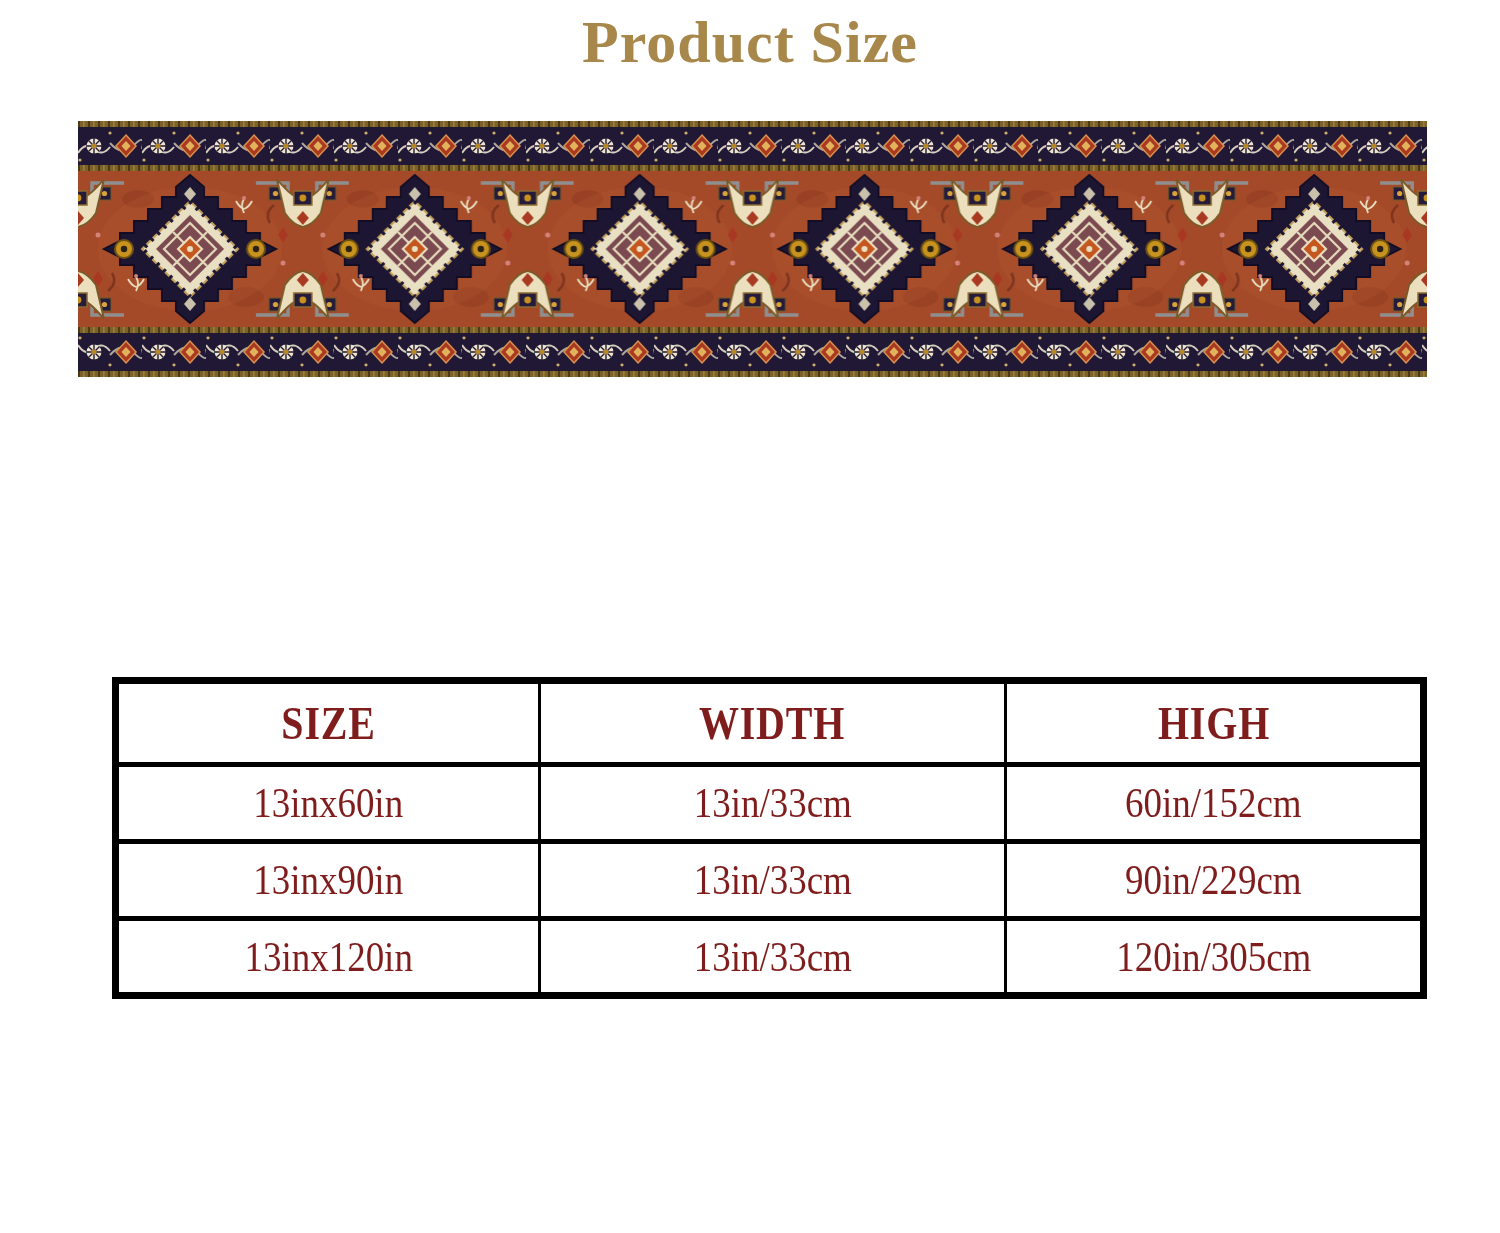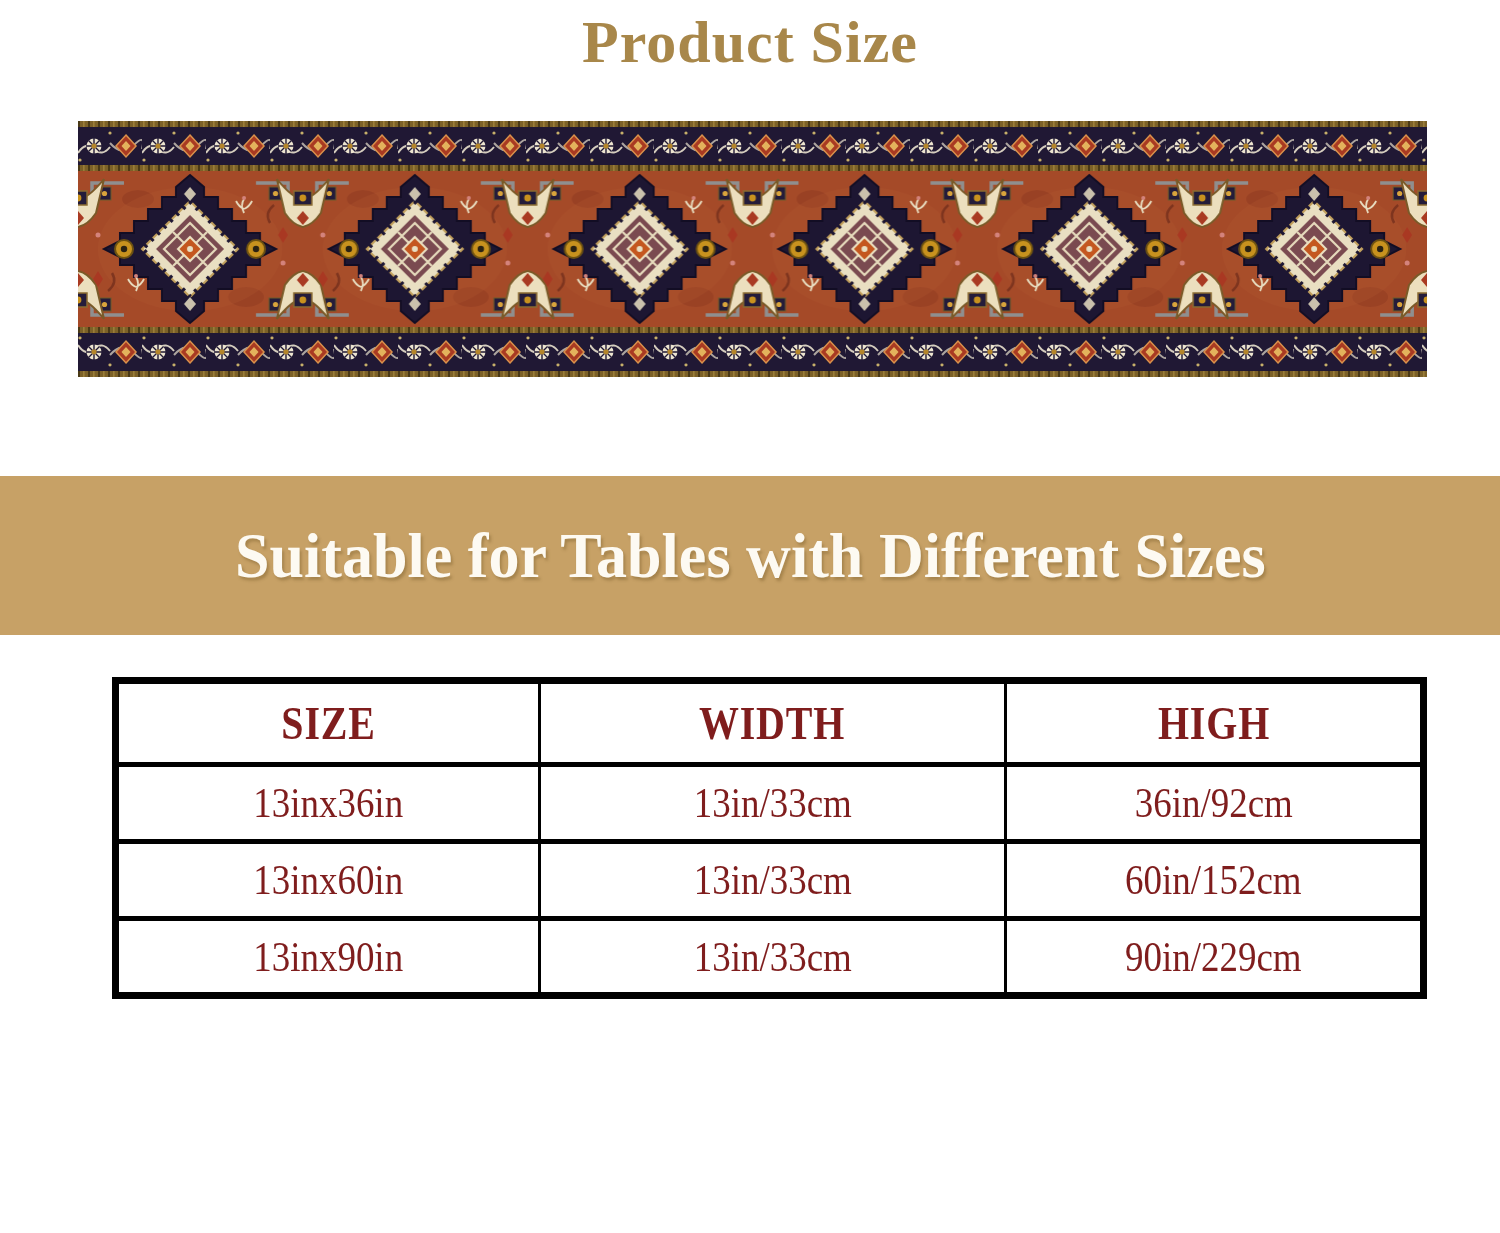--- a/index.html
+++ b/index.html
@@ -161,49 +161,46 @@
       </g>
 
       <g transform="translate(0,256) scale(1,-1)">
         <rect x="0" y="0" width="1349" height="6" fill="url(#edgeTile)"></rect>
         <rect x="0" y="6" width="1349" height="38" fill="url(#bandTile)"></rect>
         <rect x="0" y="44" width="1349" height="6" fill="url(#edgeTile)"></rect>
       </g>
     </svg>
   </div>
 
-  <div class="banner">
-    <span class="banner-text">Suitable for Tables with Different Sizes</span>
-  </div>
 
   <table class="size-table">
     <colgroup>
       <col style="width:424px">
         <col style="width:466px">
         <col style="width:418px">
     </colgroup>
     <thead>
       <tr>
         <th><span class="cond-h">SIZE</span></th>
         <th><span class="cond-h">WIDTH</span></th>
         <th><span class="cond-h">HIGH</span></th>
       </tr>
     </thead>
     <tbody>
       <tr>
-        <td><span class="cond">13inx36in</span></td>
-        <td><span class="cond">13in/33cm</span></td>
-        <td><span class="cond">36in/92cm</span></td>
-      </tr>
-      <tr>
         <td><span class="cond">13inx60in</span></td>
         <td><span class="cond">13in/33cm</span></td>
         <td><span class="cond">60in/152cm</span></td>
       </tr>
       <tr>
         <td><span class="cond">13inx90in</span></td>
         <td><span class="cond">13in/33cm</span></td>
         <td><span class="cond">90in/229cm</span></td>
       </tr>
+      <tr>
+        <td><span class="cond">13inx120in</span></td>
+        <td><span class="cond">13in/33cm</span></td>
+        <td><span class="cond">120in/305cm</span></td>
+      </tr>
     </tbody>
   </table>
 
 </div>
 
 </body></html>

